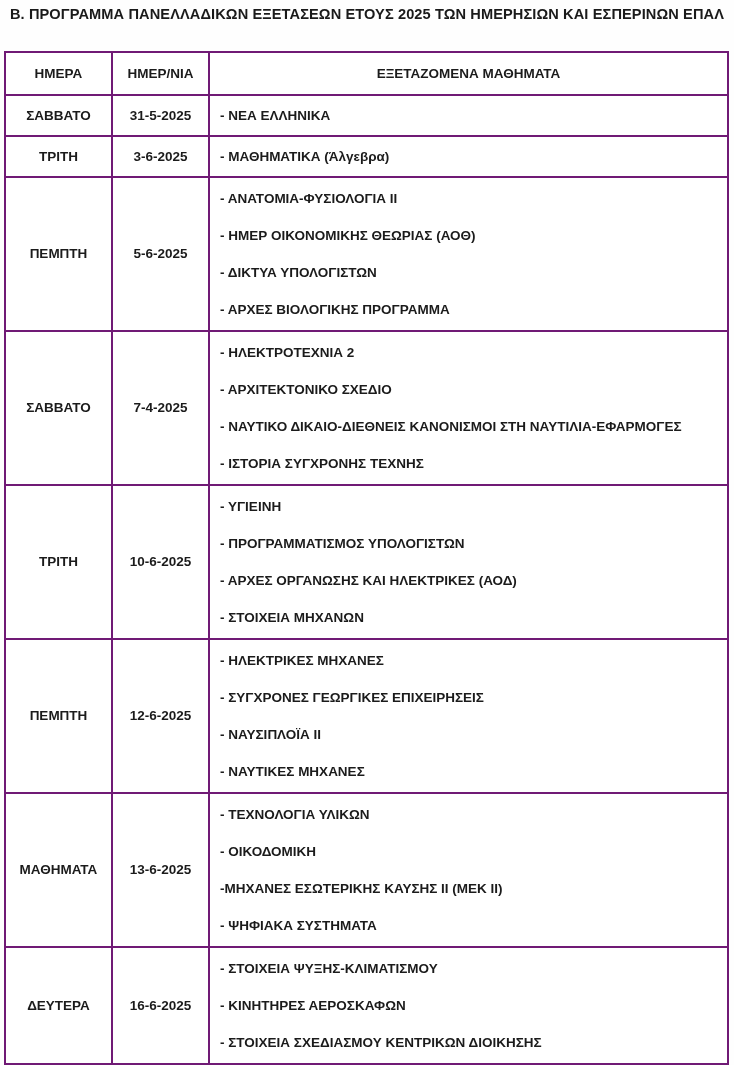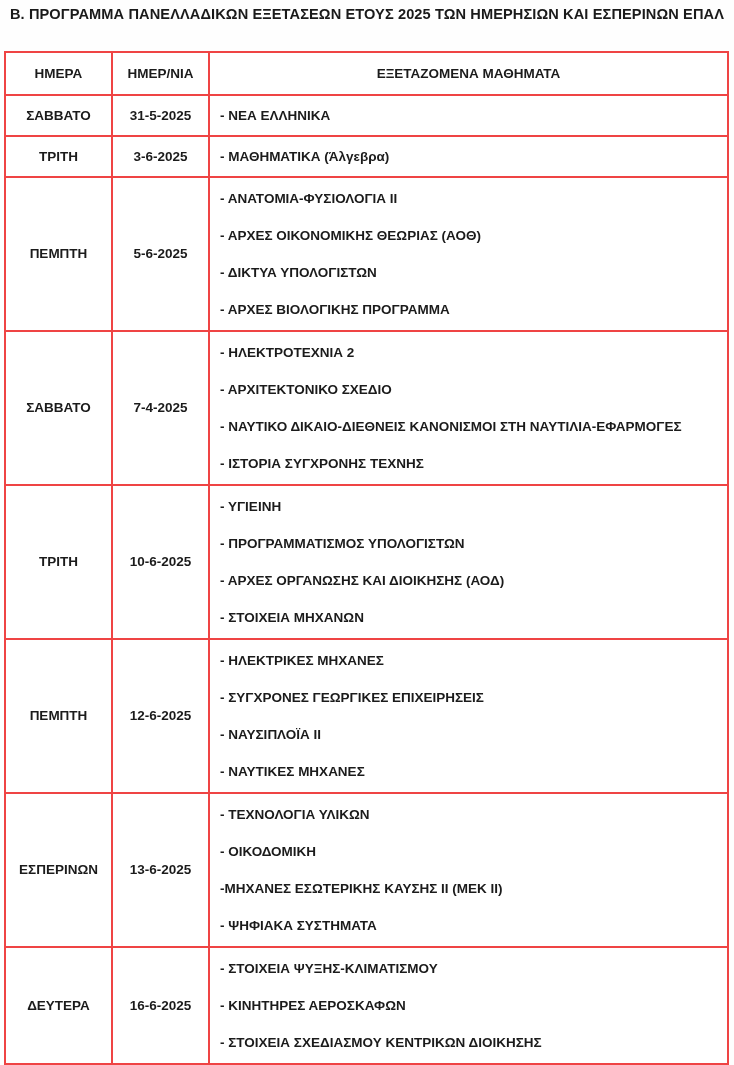--- a/index.html
+++ b/index.html
@@ -24,21 +24,21 @@
   }
   table.schedule {
     border-collapse: collapse;
     table-layout: fixed;
     width: 723px;
     margin: 27px 0 0 4px;
     background: #fff;
   }
   table.schedule th,
   table.schedule td {
-    border: 2px solid #ef4444;
+    border: 2px solid #701a75;
     color: #1b1b1b;
     font-weight: bold;
     font-size: 13.5px;
     box-sizing: border-box;
     overflow: hidden;
   }
   col.c-day  { width: 107px; }
   col.c-date { width: 97px; }
   col.c-sub  { width: 519px; }
   table.schedule th {
@@ -99,57 +99,57 @@
           <td class="date-cell">3-6-2025</td>
           <td class="subjects-cell">
             <div class="subject">- ΜΑΘΗΜΑΤΙΚΑ (Άλγεβρα)</div>
           </td>
         </tr>
         <tr class="row-multi">
           <td class="day-cell">ΠΕΜΠΤΗ</td>
           <td class="date-cell">5-6-2025</td>
           <td class="subjects-cell">
             <div class="subject">- ΑΝΑΤΟΜΙΑ-ΦΥΣΙΟΛΟΓΙΑ II</div>
-            <div class="subject">- ΑΡΧΕΣ ΟΙΚΟΝΟΜΙΚΗΣ ΘΕΩΡΙΑΣ (ΑΟΘ)</div>
+            <div class="subject">- ΗΜΕΡ ΟΙΚΟΝΟΜΙΚΗΣ ΘΕΩΡΙΑΣ (ΑΟΘ)</div>
             <div class="subject">- ΔΙΚΤΥΑ ΥΠΟΛΟΓΙΣΤΩΝ</div>
             <div class="subject">- ΑΡΧΕΣ ΒΙΟΛΟΓΙΚΗΣ ΠΡΟΓΡΑΜΜΑ</div>
           </td>
         </tr>
         <tr class="row-multi">
           <td class="day-cell">ΣΑΒΒΑΤΟ</td>
           <td class="date-cell">7-4-2025</td>
           <td class="subjects-cell">
             <div class="subject">- ΗΛΕΚΤΡΟΤΕΧΝΙΑ 2</div>
             <div class="subject">- ΑΡΧΙΤΕΚΤΟΝΙΚΟ ΣΧΕΔΙΟ</div>
             <div class="subject">- ΝΑΥΤΙΚΟ ΔΙΚΑΙΟ-ΔΙΕΘΝΕΙΣ ΚΑΝΟΝΙΣΜΟΙ ΣΤΗ ΝΑΥΤΙΛΙΑ-ΕΦΑΡΜΟΓΕΣ</div>
             <div class="subject">- ΙΣΤΟΡΙΑ ΣΥΓΧΡΟΝΗΣ ΤΕΧΝΗΣ</div>
           </td>
         </tr>
         <tr class="row-multi">
           <td class="day-cell">ΤΡΙΤΗ</td>
           <td class="date-cell">10-6-2025</td>
           <td class="subjects-cell">
             <div class="subject">- ΥΓΙΕΙΝΗ</div>
             <div class="subject">- ΠΡΟΓΡΑΜΜΑΤΙΣΜΟΣ ΥΠΟΛΟΓΙΣΤΩΝ</div>
-            <div class="subject">- ΑΡΧΕΣ ΟΡΓΑΝΩΣΗΣ ΚΑΙ ΔΙΟΙΚΗΣΗΣ (ΑΟΔ)</div>
+            <div class="subject">- ΑΡΧΕΣ ΟΡΓΑΝΩΣΗΣ ΚΑΙ ΗΛΕΚΤΡΙΚΕΣ (ΑΟΔ)</div>
             <div class="subject">- ΣΤΟΙΧΕΙΑ ΜΗΧΑΝΩΝ</div>
           </td>
         </tr>
         <tr class="row-multi">
           <td class="day-cell">ΠΕΜΠΤΗ</td>
           <td class="date-cell">12-6-2025</td>
           <td class="subjects-cell">
             <div class="subject">- ΗΛΕΚΤΡΙΚΕΣ ΜΗΧΑΝΕΣ</div>
             <div class="subject">- ΣΥΓΧΡΟΝΕΣ ΓΕΩΡΓΙΚΕΣ ΕΠΙΧΕΙΡΗΣΕΙΣ</div>
             <div class="subject">- ΝΑΥΣΙΠΛΟΪΑ II</div>
             <div class="subject">- ΝΑΥΤΙΚΕΣ ΜΗΧΑΝΕΣ</div>
           </td>
         </tr>
         <tr class="row-multi">
-          <td class="day-cell">ΕΣΠΕΡΙΝΩΝ</td>
+          <td class="day-cell">ΜΑΘΗΜΑΤΑ</td>
           <td class="date-cell">13-6-2025</td>
           <td class="subjects-cell">
             <div class="subject">- ΤΕΧΝΟΛΟΓΙΑ ΥΛΙΚΩΝ</div>
             <div class="subject">- ΟΙΚΟΔΟΜΙΚΗ</div>
             <div class="subject">-ΜΗΧΑΝΕΣ ΕΣΩΤΕΡΙΚΗΣ ΚΑΥΣΗΣ II (ΜΕΚ II)</div>
             <div class="subject">- ΨΗΦΙΑΚΑ ΣΥΣΤΗΜΑΤΑ</div>
           </td>
         </tr>
         <tr class="row-multi">
           <td class="day-cell">ΔΕΥΤΕΡΑ</td>

